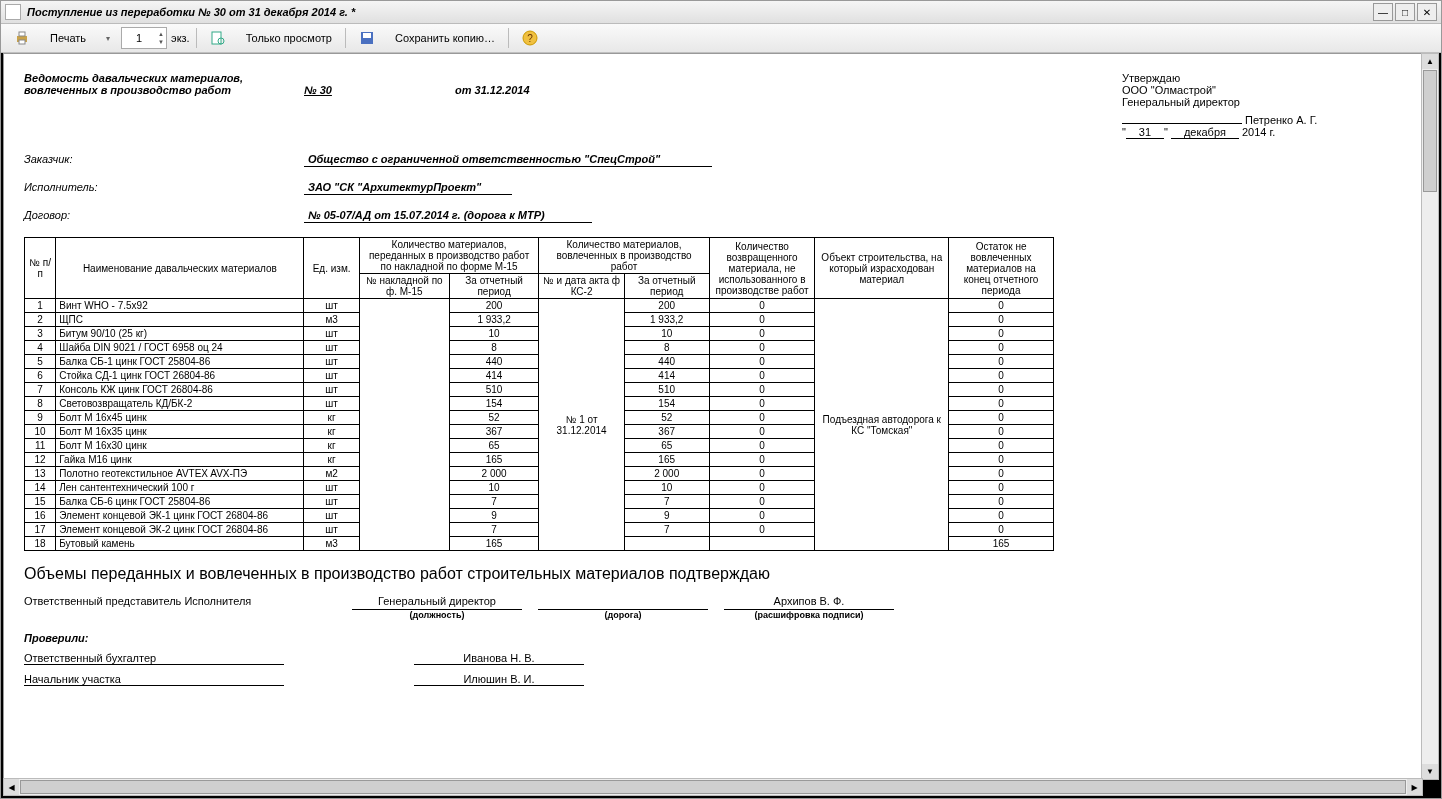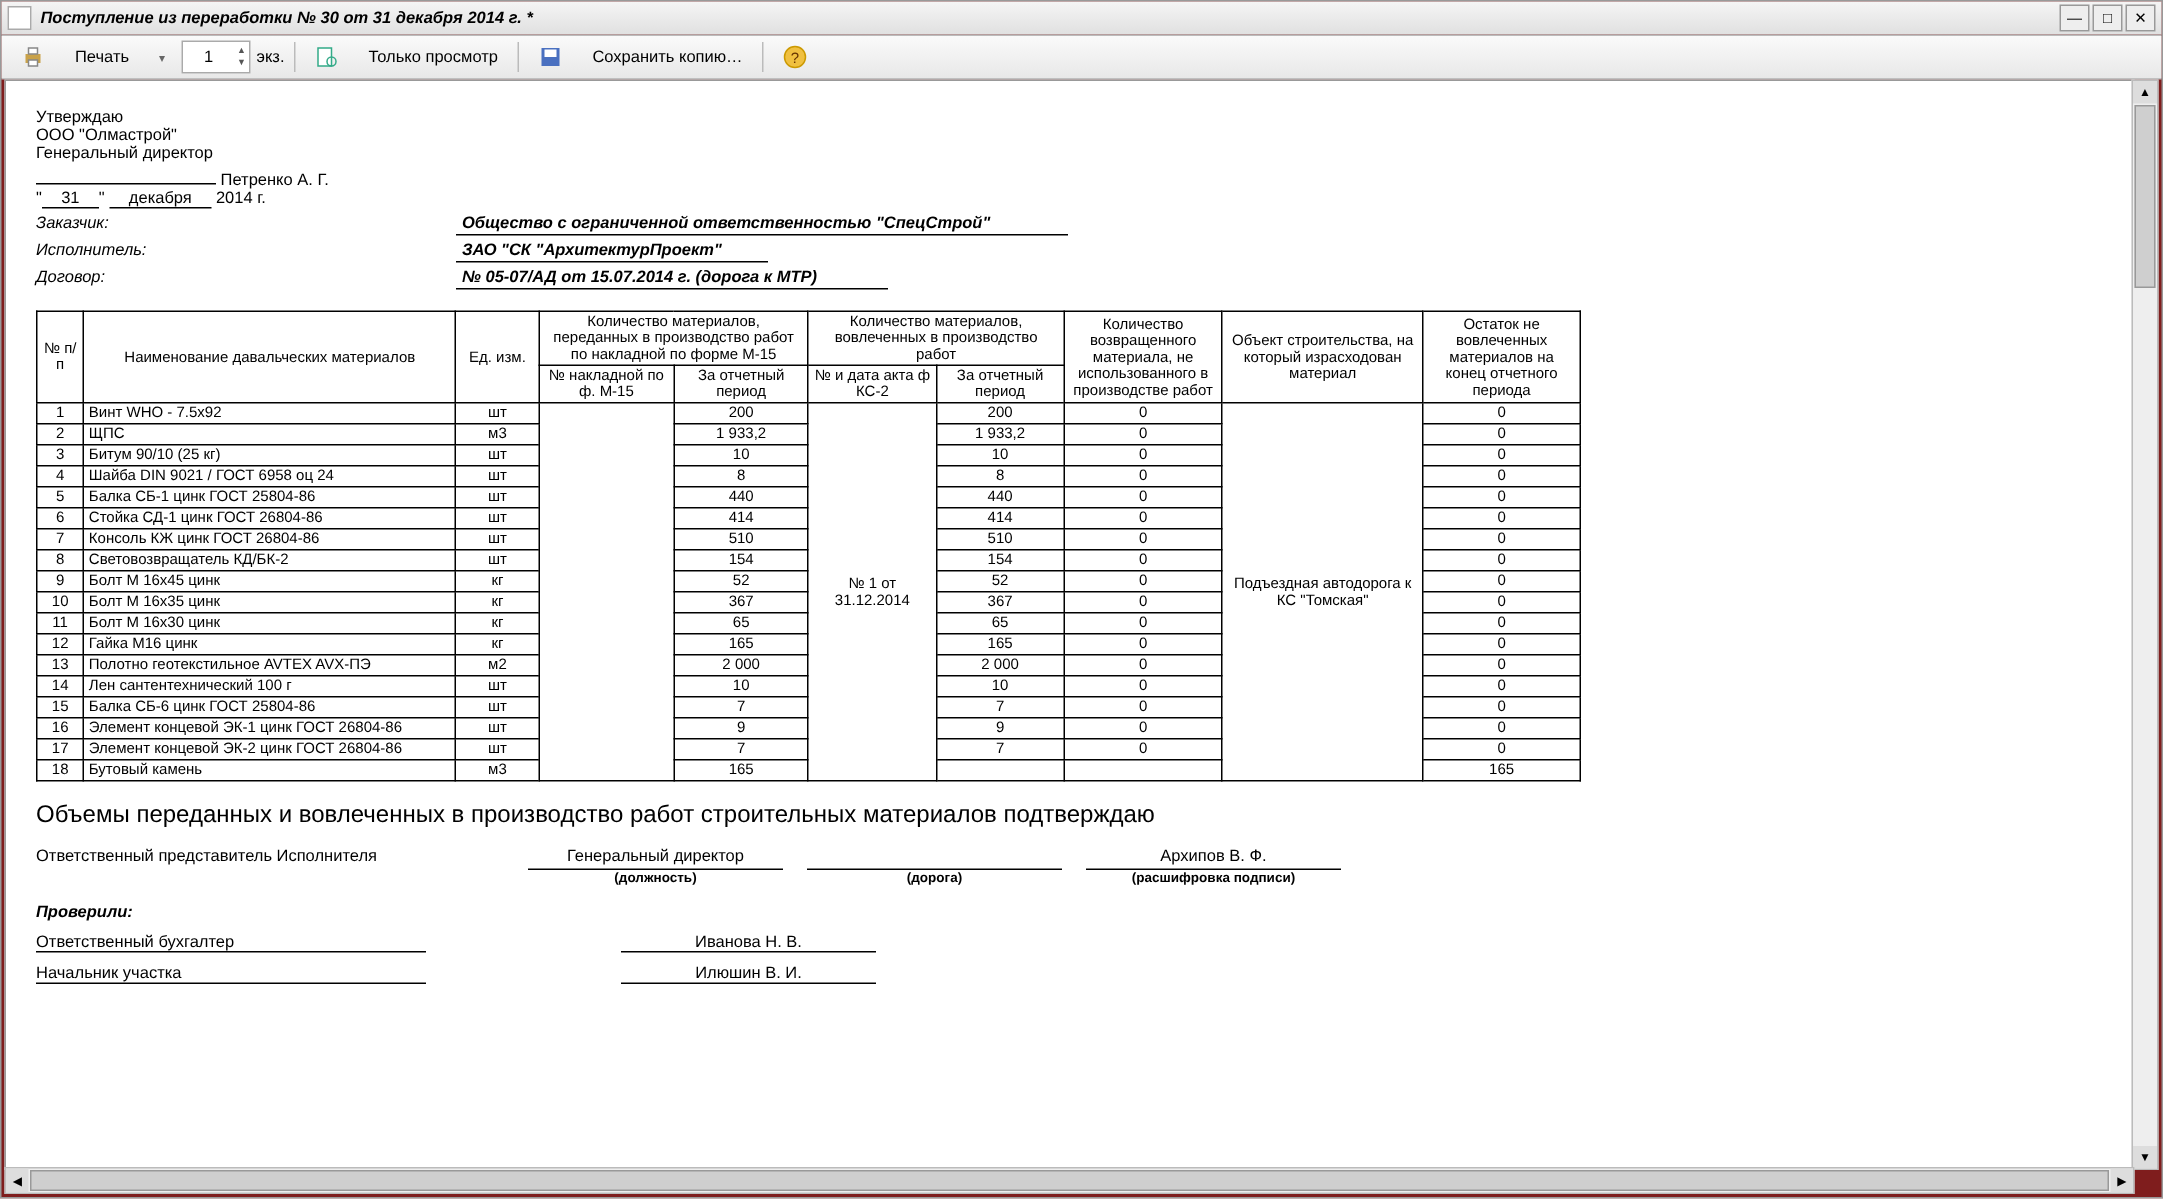--- a/index.html
+++ b/index.html
@@ -1,36 +1,36 @@
 <!DOCTYPE html>
 <html><head>
 <meta charset="utf-8">
 <style>
 html,body{margin:0;padding:0;font-family:Arial,sans-serif;font-size:11px;color:#000;background:#e8e8e8}
-.window{width:1442px;height:799px;background:#7f1d1d;position:relative;box-sizing:border-box;border:1px solid #999}
+.window{width:1442px;height:799px;background:#000000;position:relative;box-sizing:border-box;border:1px solid #999}
 .titlebar{height:22px;background:linear-gradient(#f5f5f5,#e0e0e0);display:flex;align-items:center;padding:0 4px;border-bottom:1px solid #bbb}
 .titlebar .icn{width:14px;height:14px;background:#fff;border:1px solid #aaa;margin-right:6px}
 .titlebar .ttl{flex:1;font-weight:bold;font-style:italic}
 .titlebar .wbtn{width:18px;height:16px;border:1px solid #999;margin-left:2px;display:flex;align-items:center;justify-content:center;background:#eee;cursor:pointer;font-size:10px}
 .toolbar{height:28px;background:linear-gradient(#fafafa,#e8e8e8);display:flex;align-items:center;padding:0 6px;gap:4px;border-bottom:1px solid #c0c0c0}
 .tbtn{display:flex;align-items:center;gap:20px;padding:2px 6px;border:1px solid transparent;border-radius:3px;cursor:pointer}
 .ticn{width:16px;height:16px;display:inline-block}
 .spin{display:flex;align-items:center;border:1px solid #aaa;background:#fff;height:20px}
 .spin input{width:30px;border:none;text-align:center;font-size:11px;outline:none}
 .spin .arrows{display:flex;flex-direction:column;font-size:6px;line-height:8px;padding:0 2px;color:#555;cursor:pointer}
 .sep{width:1px;height:20px;background:#bbb;margin:0 2px}
 .page-wrap{position:absolute;top:52px;left:2px;right:18px;bottom:18px;background:#fff;border:1px solid #999;overflow:hidden}
 .page{padding:18px 20px}
 .hdr-row{display:flex;align-items:flex-start}
 .hdr-left{flex:1}
 .hdr-right{width:280px;font-size:11px}
 .doc-title{font-style:italic;font-weight:bold}
 .doc-title .num{margin-left:70px;display:inline-block;text-decoration:underline}
 .doc-title .date{margin-left:120px;display:inline-block}
-.field-row{display:flex;margin-top:4px}
+.field-row{display:flex;margin-top:14px}
 .field-lbl{width:280px;font-style:italic}
 .field-val{font-style:italic;font-weight:bold;border-bottom:1px solid #000;padding:0 4px 1px}
 .appr-line{border-bottom:1px solid #000;display:inline-block;min-width:30px;text-align:center;padding:0 4px}
 table.grid{border-collapse:collapse;margin-top:14px;width:1030px}
 table.grid th,table.grid td{border:1px solid #000;font-size:10px;padding:1px 3px;vertical-align:middle}
 table.grid th{font-weight:normal;text-align:center}
 table.grid td.num{text-align:center}
 table.grid td.name{text-align:left}
 table.grid td.unit{text-align:center}
 table.grid td.val{text-align:center}
@@ -102,20 +102,28 @@
       <span class="ticn"><svg viewBox="0 0 16 16">
             <circle cx="8" cy="8" r="7" fill="#f0c040" stroke="#c90"></circle>
             <text x="8" y="12" text-anchor="middle" font-size="10" fill="#630">?</text>
           </svg></span>
     </div>
   </div>
 
   <div class="page-wrap">
     <div class="page">
       <div class="hdr-row">
+        <div class="hdr-left">
+          <div class="doc-title">
+            <span>Ведомость давальческих материалов,</span><br>
+            <span>вовлеченных в производство работ</span>
+            <span class="num">№ 30</span>
+            <span class="date">от 31.12.2014</span>
+          </div>
+        </div>
         <div class="hdr-right">
           <div>Утверждаю</div>
           <div>ООО "Олмастрой"</div>
           <div>Генеральный директор</div>
           <div style="margin-top:6px">
             <span style="width:120px;display:inline-block;border-bottom:1px solid #000"></span>
             <span>Петренко А. Г.</span>
           </div>
           <div>
             "<span class="appr-line">31</span>"

